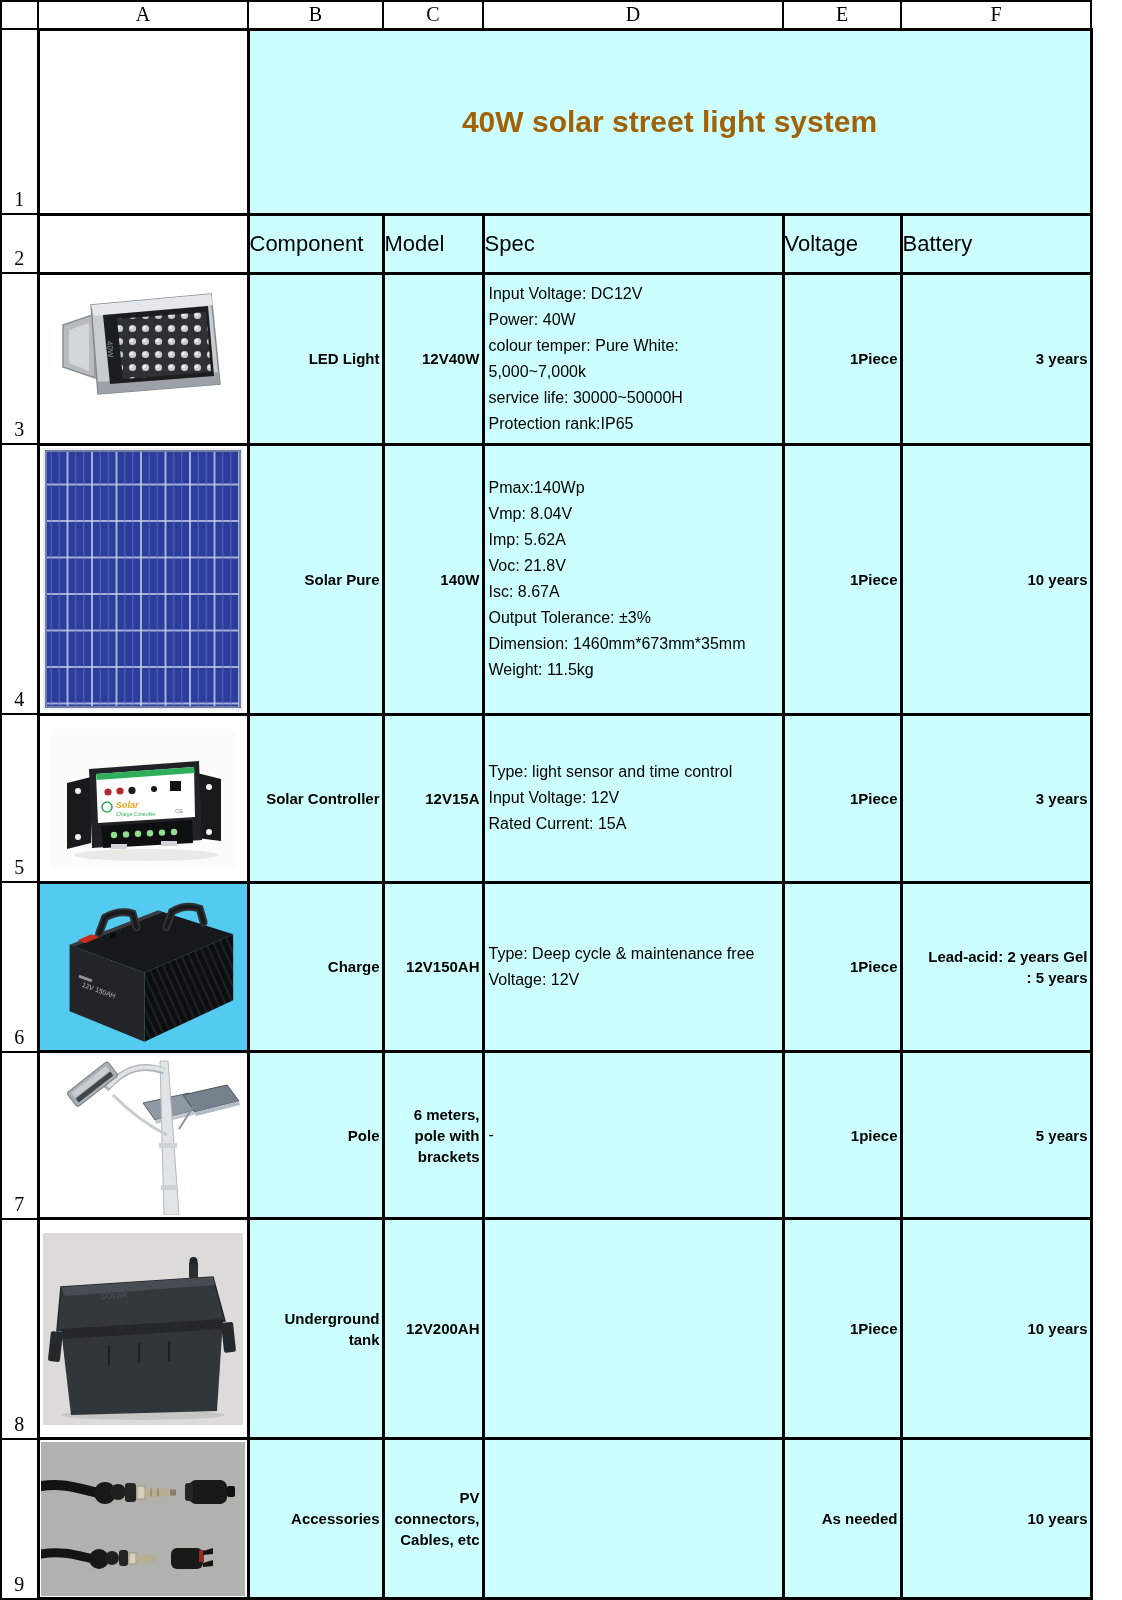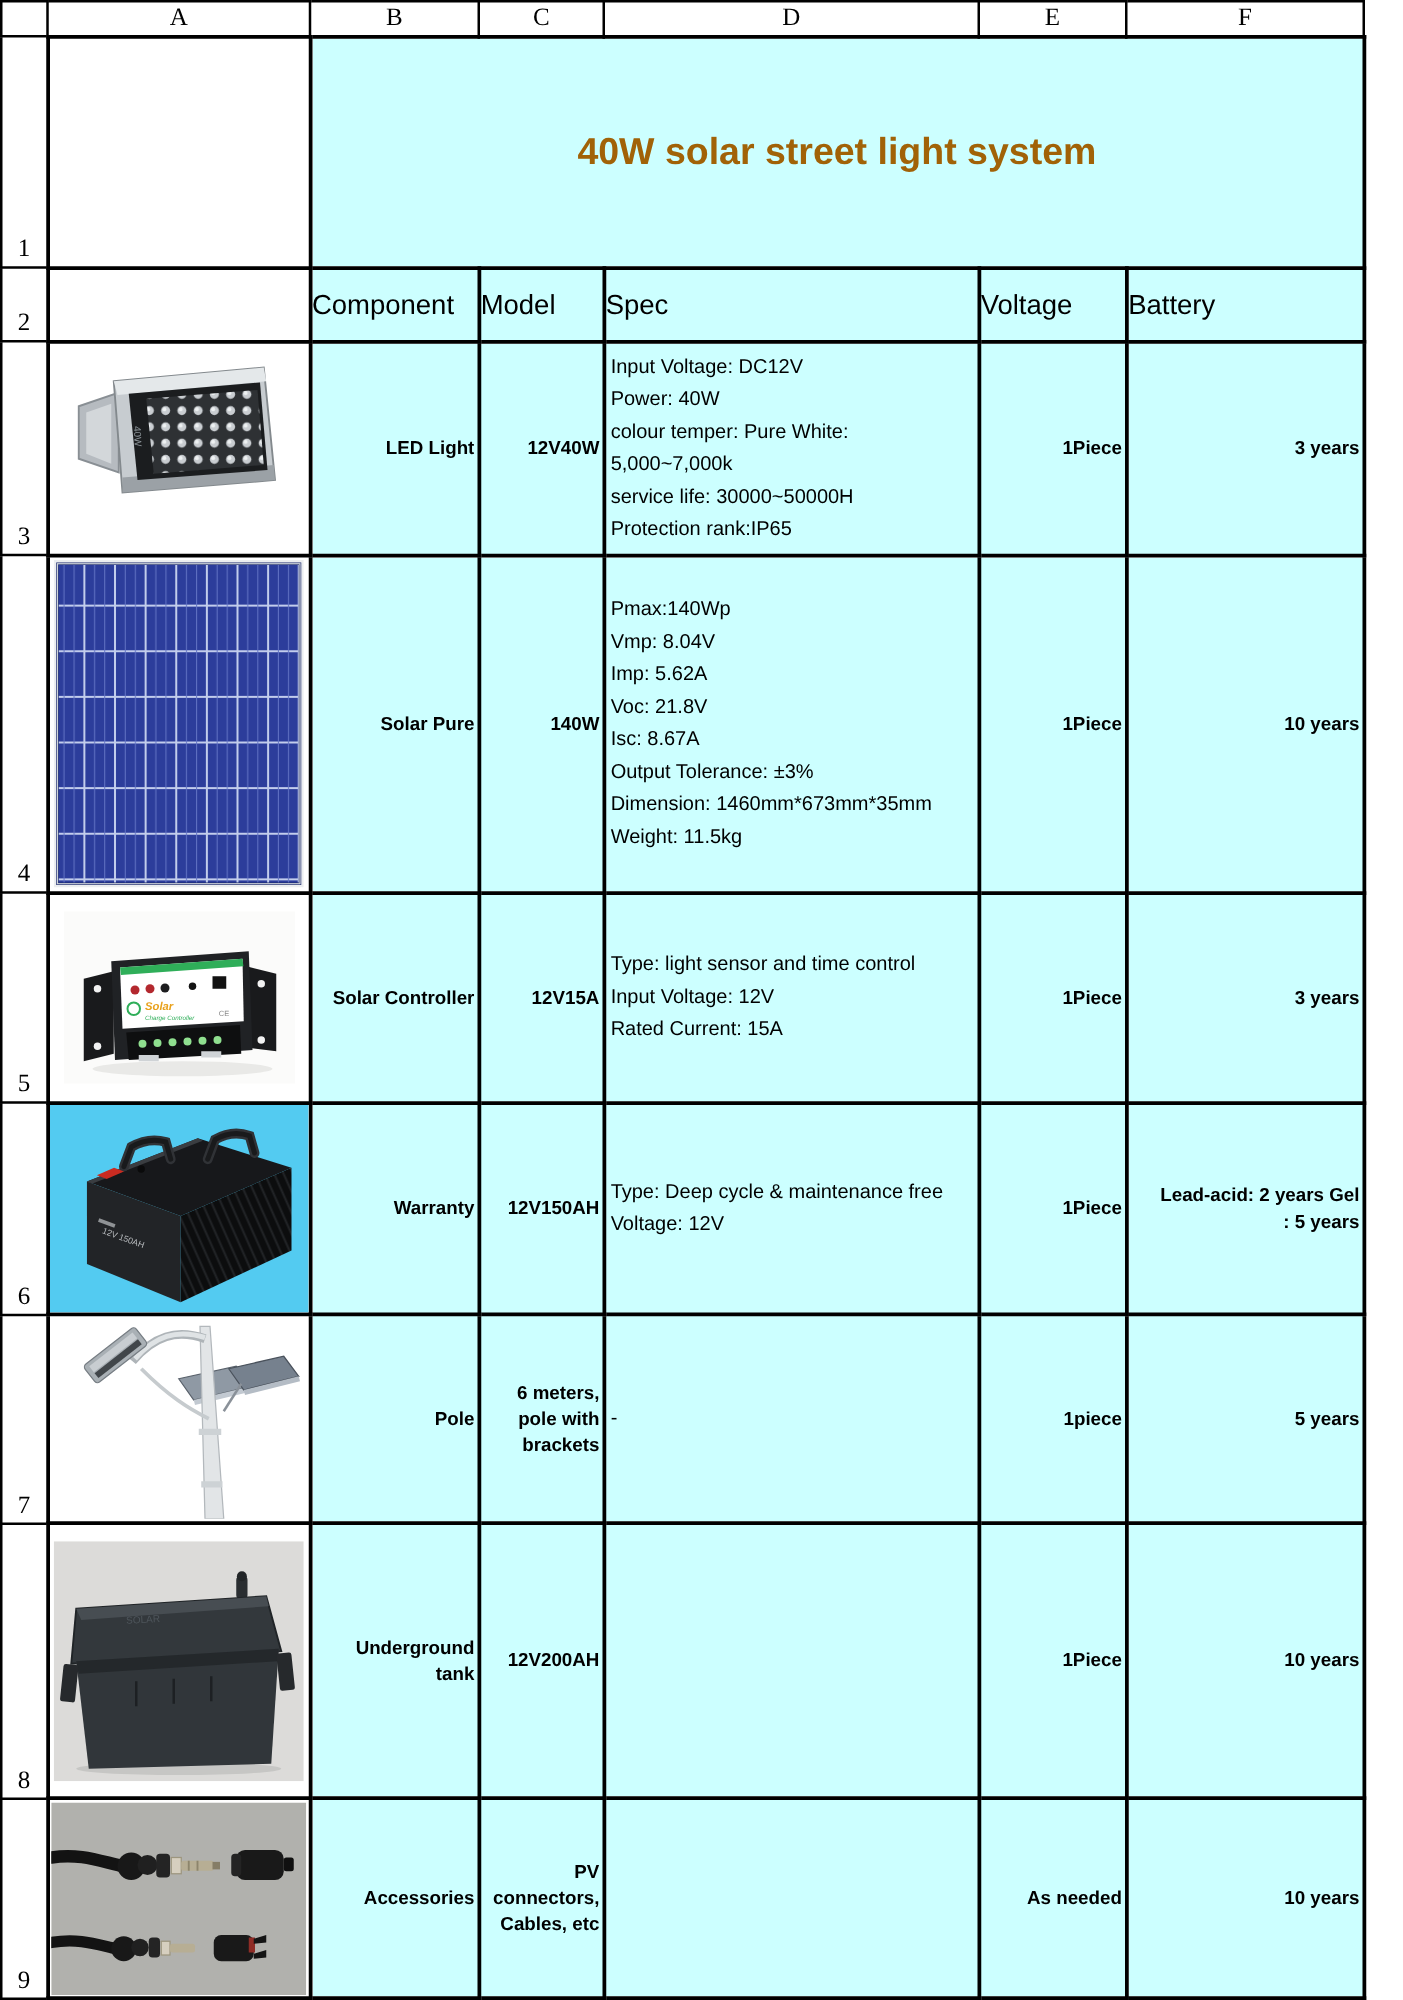--- a/index.html
+++ b/index.html
@@ -196,21 +196,21 @@
       <path d="M60,50 L66,34 Q80,26 94,30 L98,44" fill="none" stroke="#303236" stroke-width="8" stroke-linecap="round"></path>
       <path d="M60,50 L66,34 Q80,26 94,30 L98,44" fill="none" stroke="#191a1c" stroke-width="4" stroke-linecap="round"></path>
       <path d="M128,44 L134,28 Q148,20 162,25 L166,39" fill="none" stroke="#303236" stroke-width="8" stroke-linecap="round"></path>
       <path d="M128,44 L134,28 Q148,20 162,25 L166,39" fill="none" stroke="#191a1c" stroke-width="4" stroke-linecap="round"></path>
       <polygon points="38,57 52,51 60,54 46,60" fill="#c92b21"></polygon>
       <circle cx="74" cy="52" r="3" fill="#0a0a0b"></circle>
       <text x="42" y="104" font-size="7" fill="#b9bcbf" transform="rotate(20 42 104)">12V 150AH</text>
       <rect x="40" y="92" width="14" height="3" fill="#8f9295" transform="rotate(20 40 92)"></rect>
     </svg>
   </td>
-  <td class="c comp">Warranty</td>
+  <td class="c comp">Charge</td>
   <td class="c model">12V150AH</td>
   <td class="c spec">Type: Deep cycle &amp; maintenance free
 Voltage: 12V</td>
   <td class="c qty">1Piece</td>
   <td class="c warr">Lead-acid: 2 years  Gel
 : 5 years</td>
 </tr>
 
 <tr class="data" style="height:167px">
   <td class="rn">7</td>

